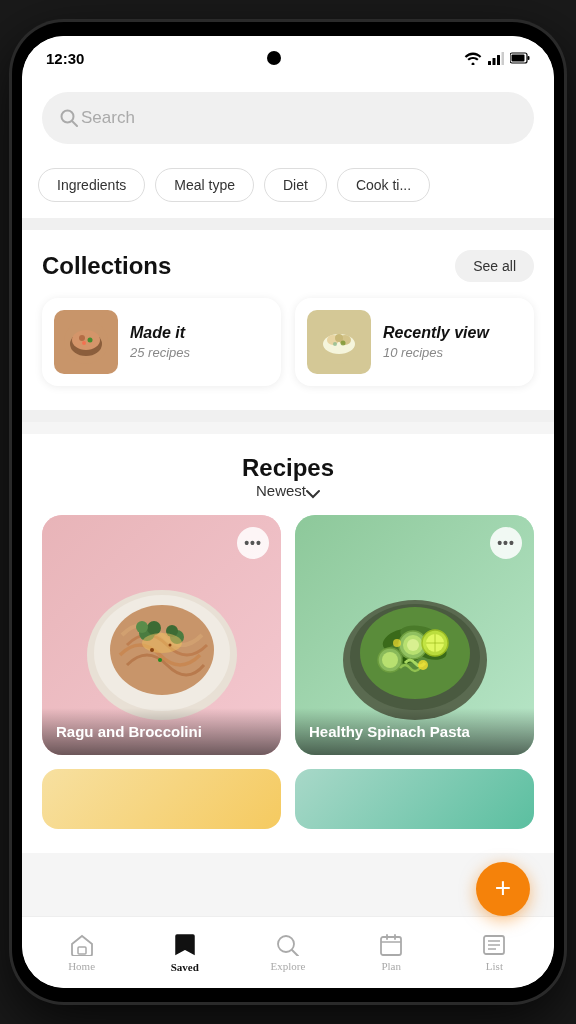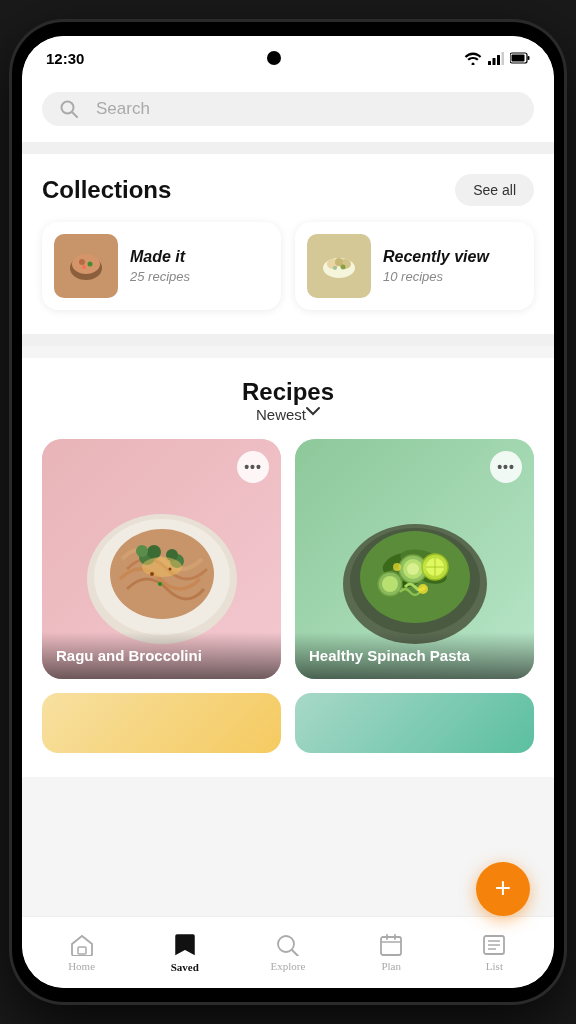--- a/index.html
+++ b/index.html
@@ -83,22 +83,22 @@
     .search-section {
       background: #fff;
       padding: 12px 20px 16px;
     }
 
     .search-bar {
       display: flex;
       align-items: center;
       background: #f0f0f0;
       border-radius: 28px;
-      padding: 7px 18px;
-      gap: 18px;
+      padding: 16px 18px;
+      gap: 3px;
     }
 
     .search-icon-svg {
       color: #aaa;
       flex-shrink: 0;
     }
 
     .search-placeholder {
       color: #aaa;
       font-size: 17px;
@@ -206,21 +206,21 @@
     .recipes-header {
       display: flex;
       align-items: center;
       justify-content: space-between;
       margin-bottom: 16px;
       flex-direction: column;
     }
 
     .sort-btn {
       display: flex;
-      align-items: flex-start;
+      align-items: flex-end;
       gap: 0;
       font-size: 15px;
       color: #333;
       background: none;
       border: none;
       cursor: pointer;
       font-weight: 500;
     }
 
     .recipes-grid {
@@ -438,20 +438,34 @@
       <div class="search-section">
         <div class="search-bar">
           <svg class="search-icon-svg" width="18" height="18" viewBox="0 0 18 18" fill="none">
             <circle cx="7.5" cy="7.5" r="6" stroke="#aaa" stroke-width="2"></circle>
             <line x1="12" y1="12" x2="17" y2="17" stroke="#aaa" stroke-width="2" stroke-linecap="round"></line>
           </svg>
           <span class="search-placeholder">Search</span>
         </div>
       </div>
 
+      <div class="filter-section">
+        <div class="filter-chip">
+          <span>Ingredients</span>
+        </div>
+        <div class="filter-chip">
+          <span>Meal type</span>
+        </div>
+        <div class="filter-chip">
+          <span>Diet</span>
+        </div>
+        <div class="filter-chip">
+          <span>Cook ti...</span>
+        </div>
+      </div>
 
       <div class="section-divider"></div>
 
       <div class="collections-section">
         <div class="section-header">
           <span class="section-title">Collections</span>
           <button class="see-all-btn">See all</button>
         </div>
         <div class="collections-grid">
 

